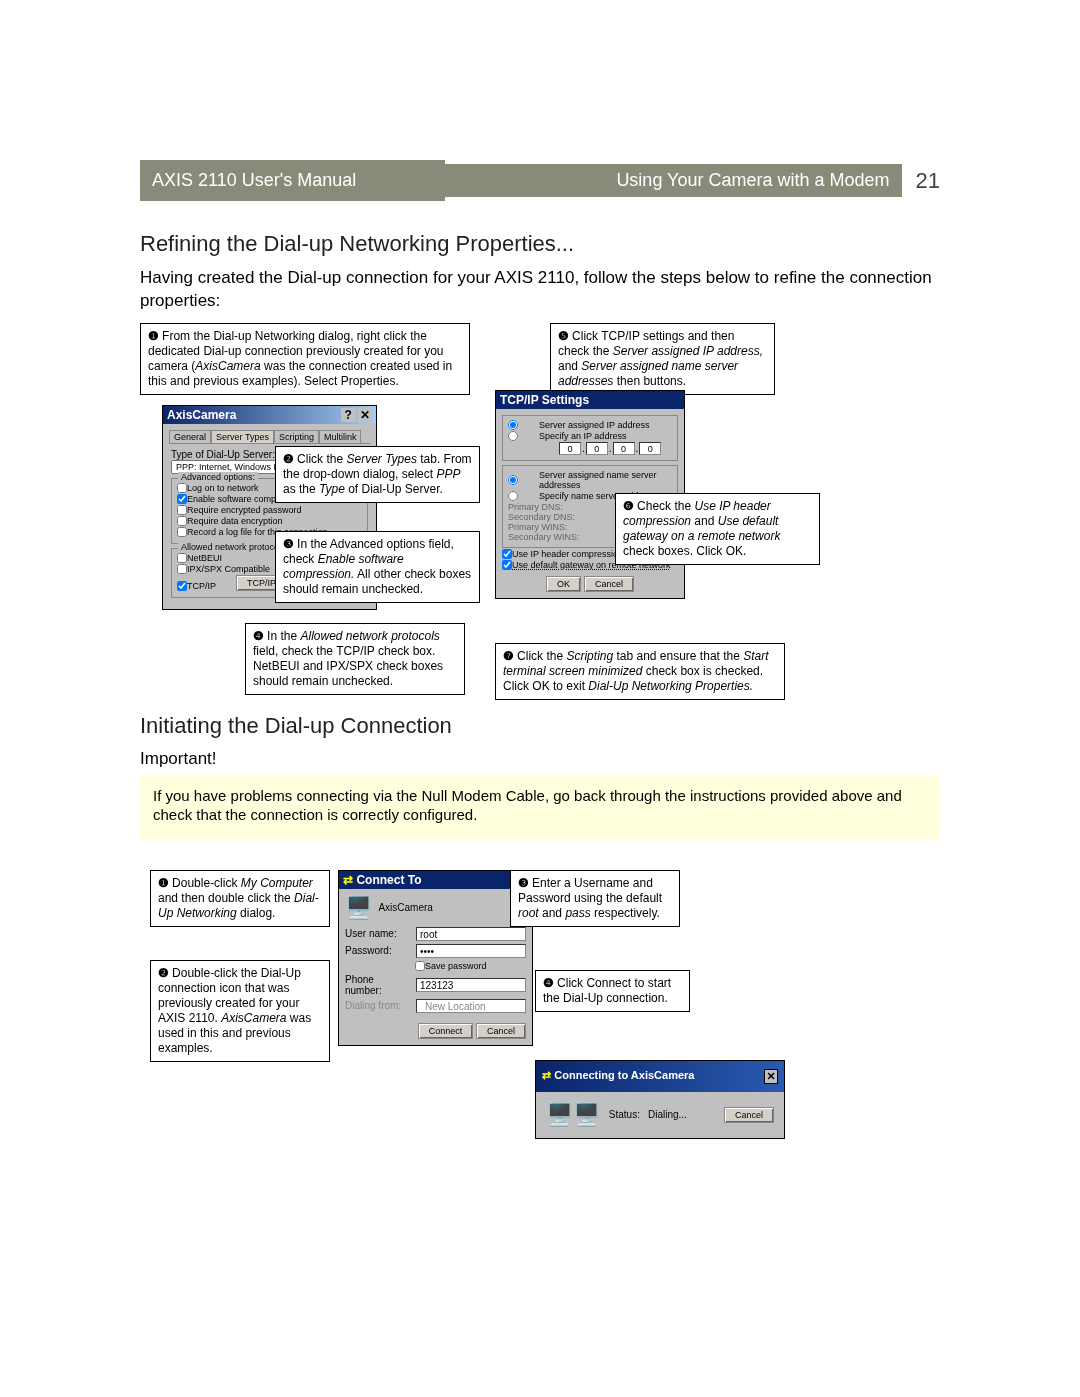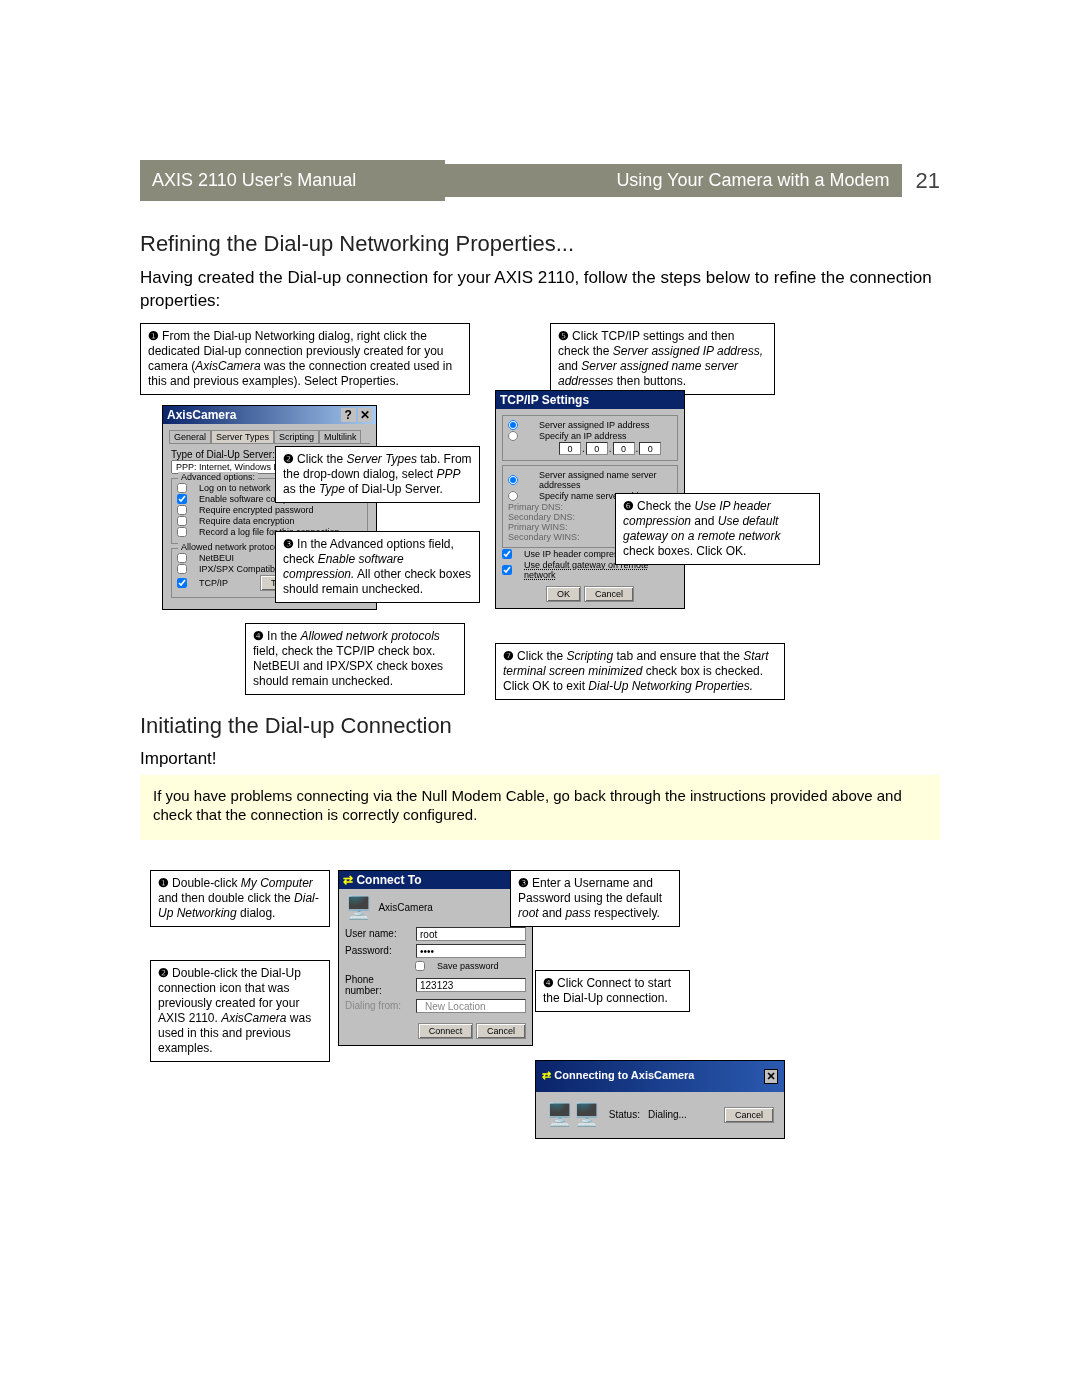--- a/index.html
+++ b/index.html
@@ -85,21 +85,21 @@
     color: #fff;
     padding: 2px 4px;
     font-size: 12px;
     font-weight: bold;
   }
   .dlg-body { padding: 6px; }
   .dlg-tabs { display:flex; border-bottom:1px solid #888; font-size:9px; }
   .dlg-tab { padding:1px 4px; border:1px solid #888; border-bottom:none; background:#c0c0c0; }
   .dlg-tab.active { background:#d4d0c8; }
   .dlg select, .dlg input[type=text] { font-size:9px; width: 160px; }
-  .chk { display:flex; align-items:center; gap:12px; font-size:9px; margin:1px 0; }
+  .chk { display:flex; align-items:flex-end; gap:0; font-size:9px; margin:1px 0; }
   .chk input { width:10px; height:10px; }
   .grp { border:1px solid #888; padding:3px 5px 5px; margin-top:4px; position:relative; }
   .grp-title { position:absolute; top:-7px; left:6px; background:#c0c0c0; padding:0 3px; font-size:9px; }
   .btn {
     display:inline-block; border:1px solid #888;
     background:#d4d0c8; font-size:9px; padding:2px 10px;
     box-shadow: inset 1px 1px #fff, inset -1px -1px #666;
   }
   .radio { display:flex; align-items:center; gap:21px; font-size:9px; margin:1px 0;}
   .radio input { width:10px; height:10px; }

